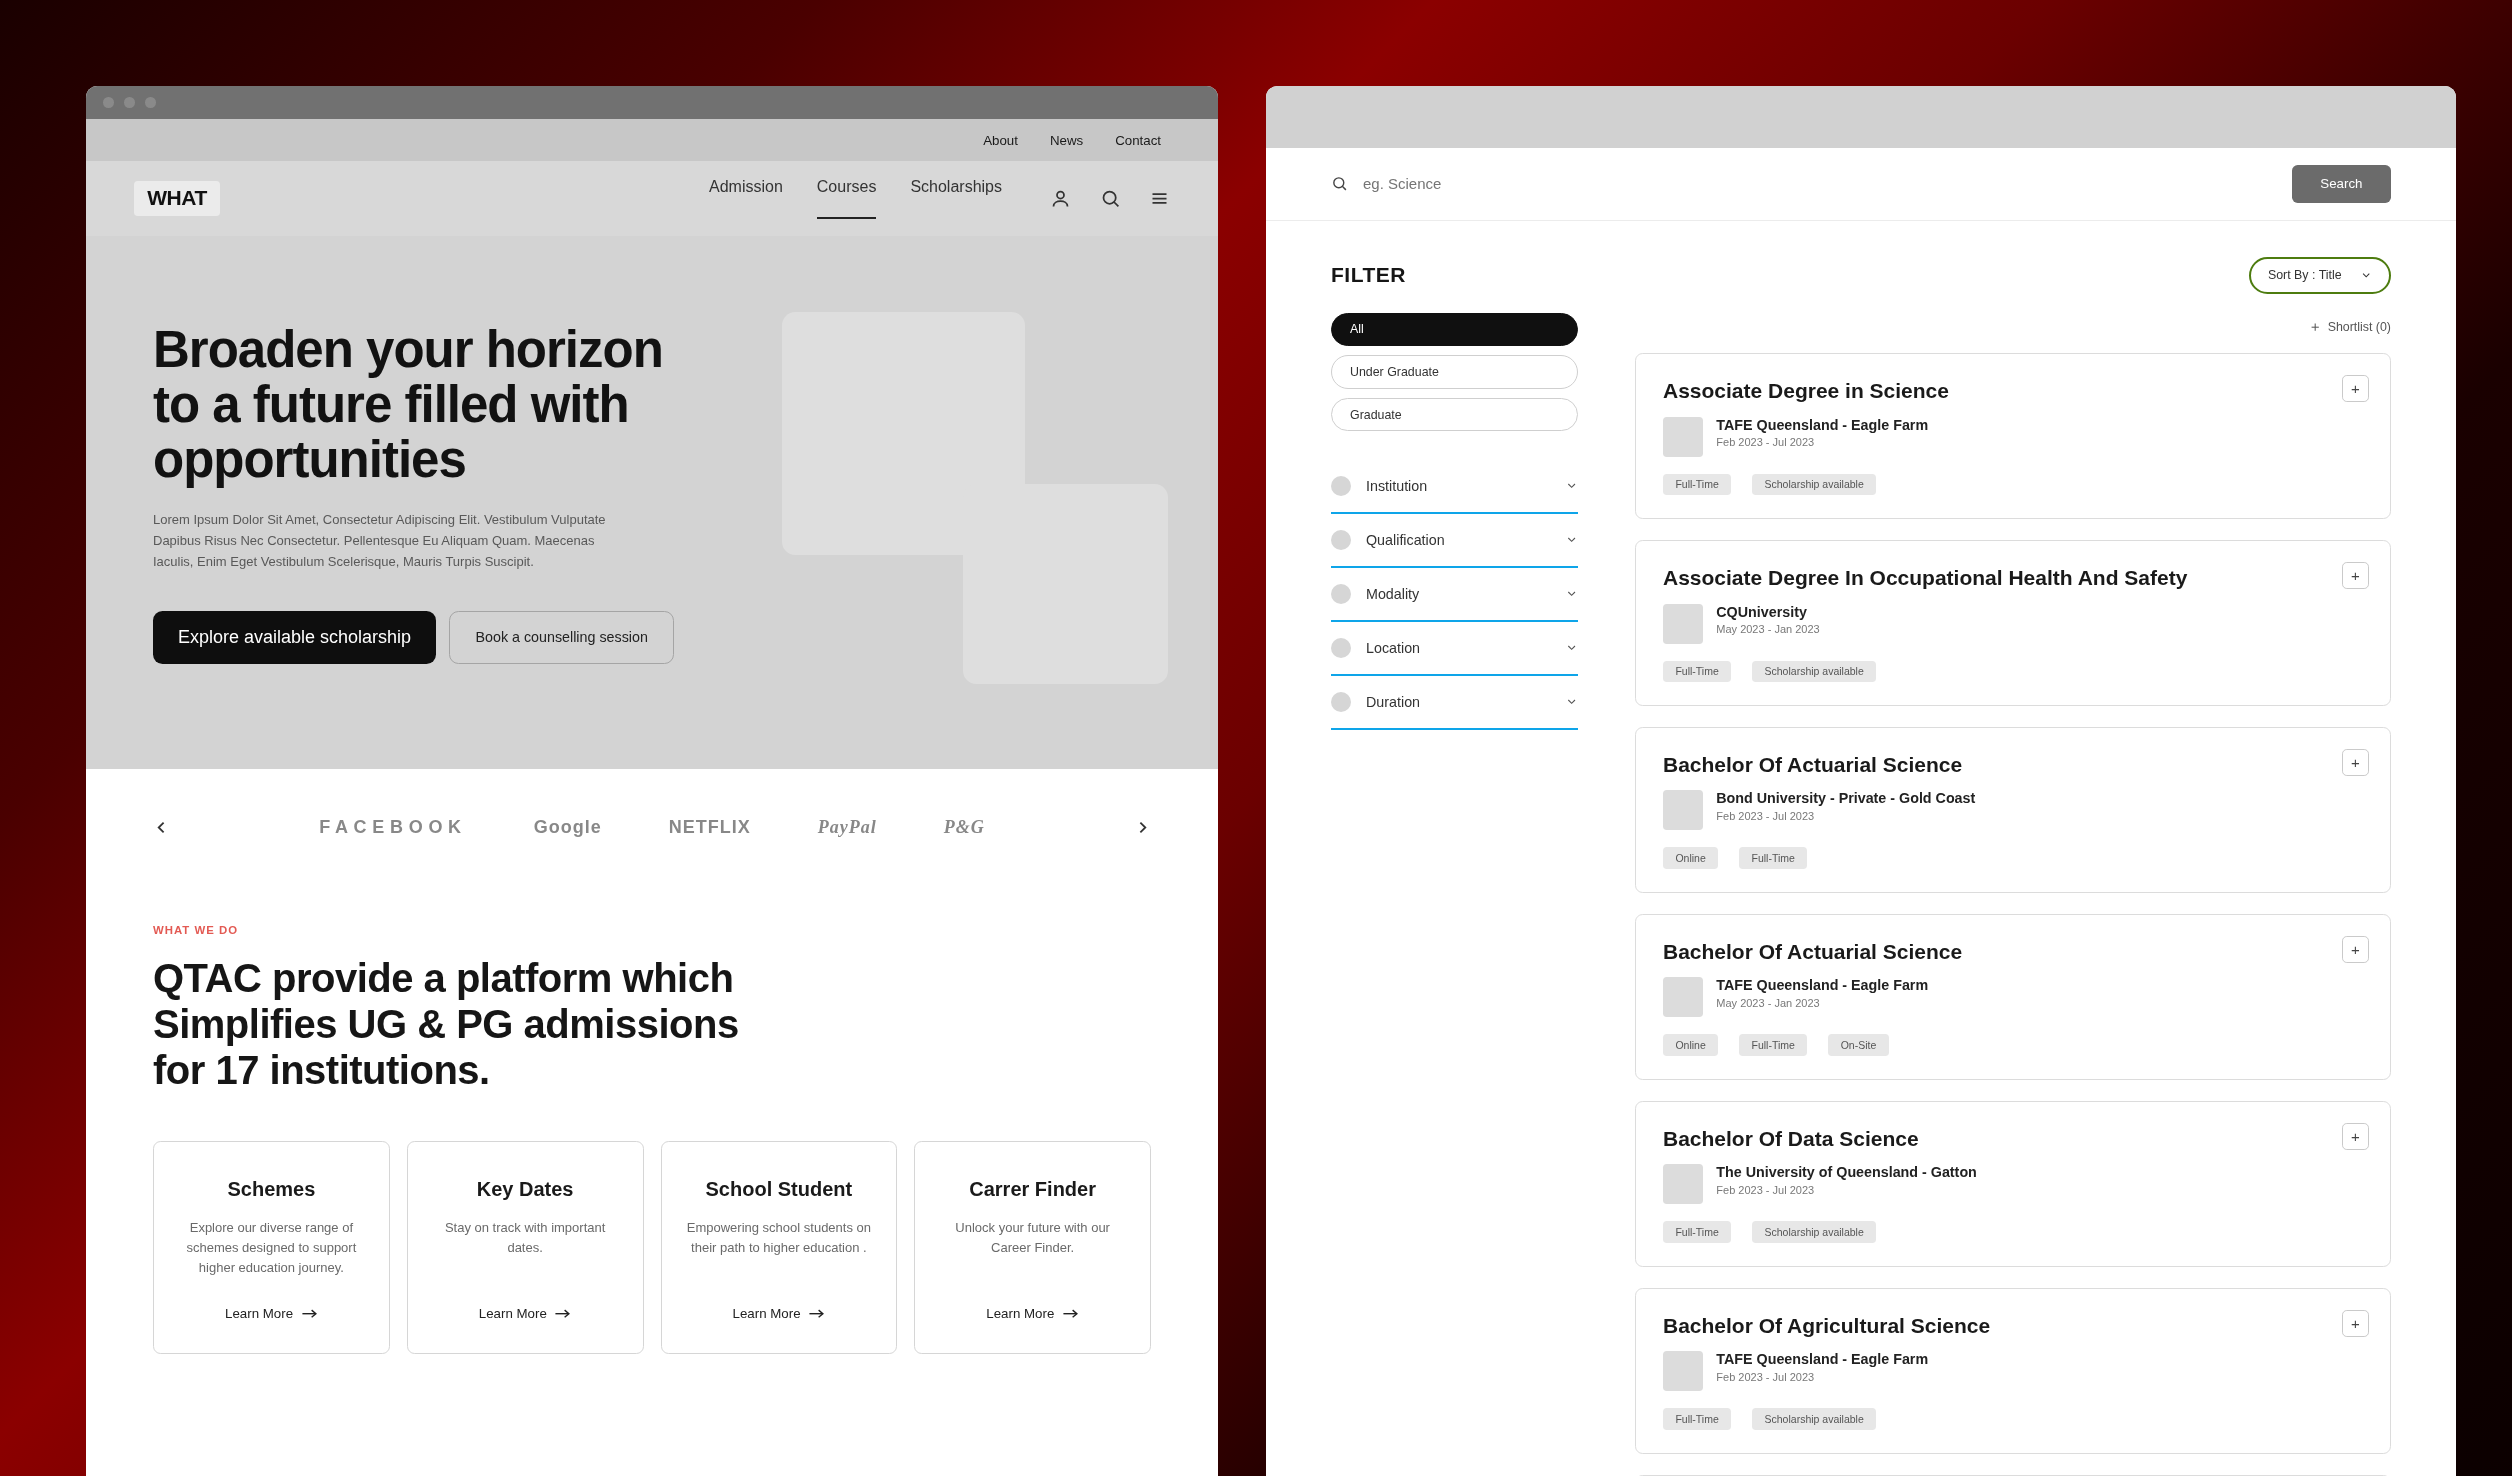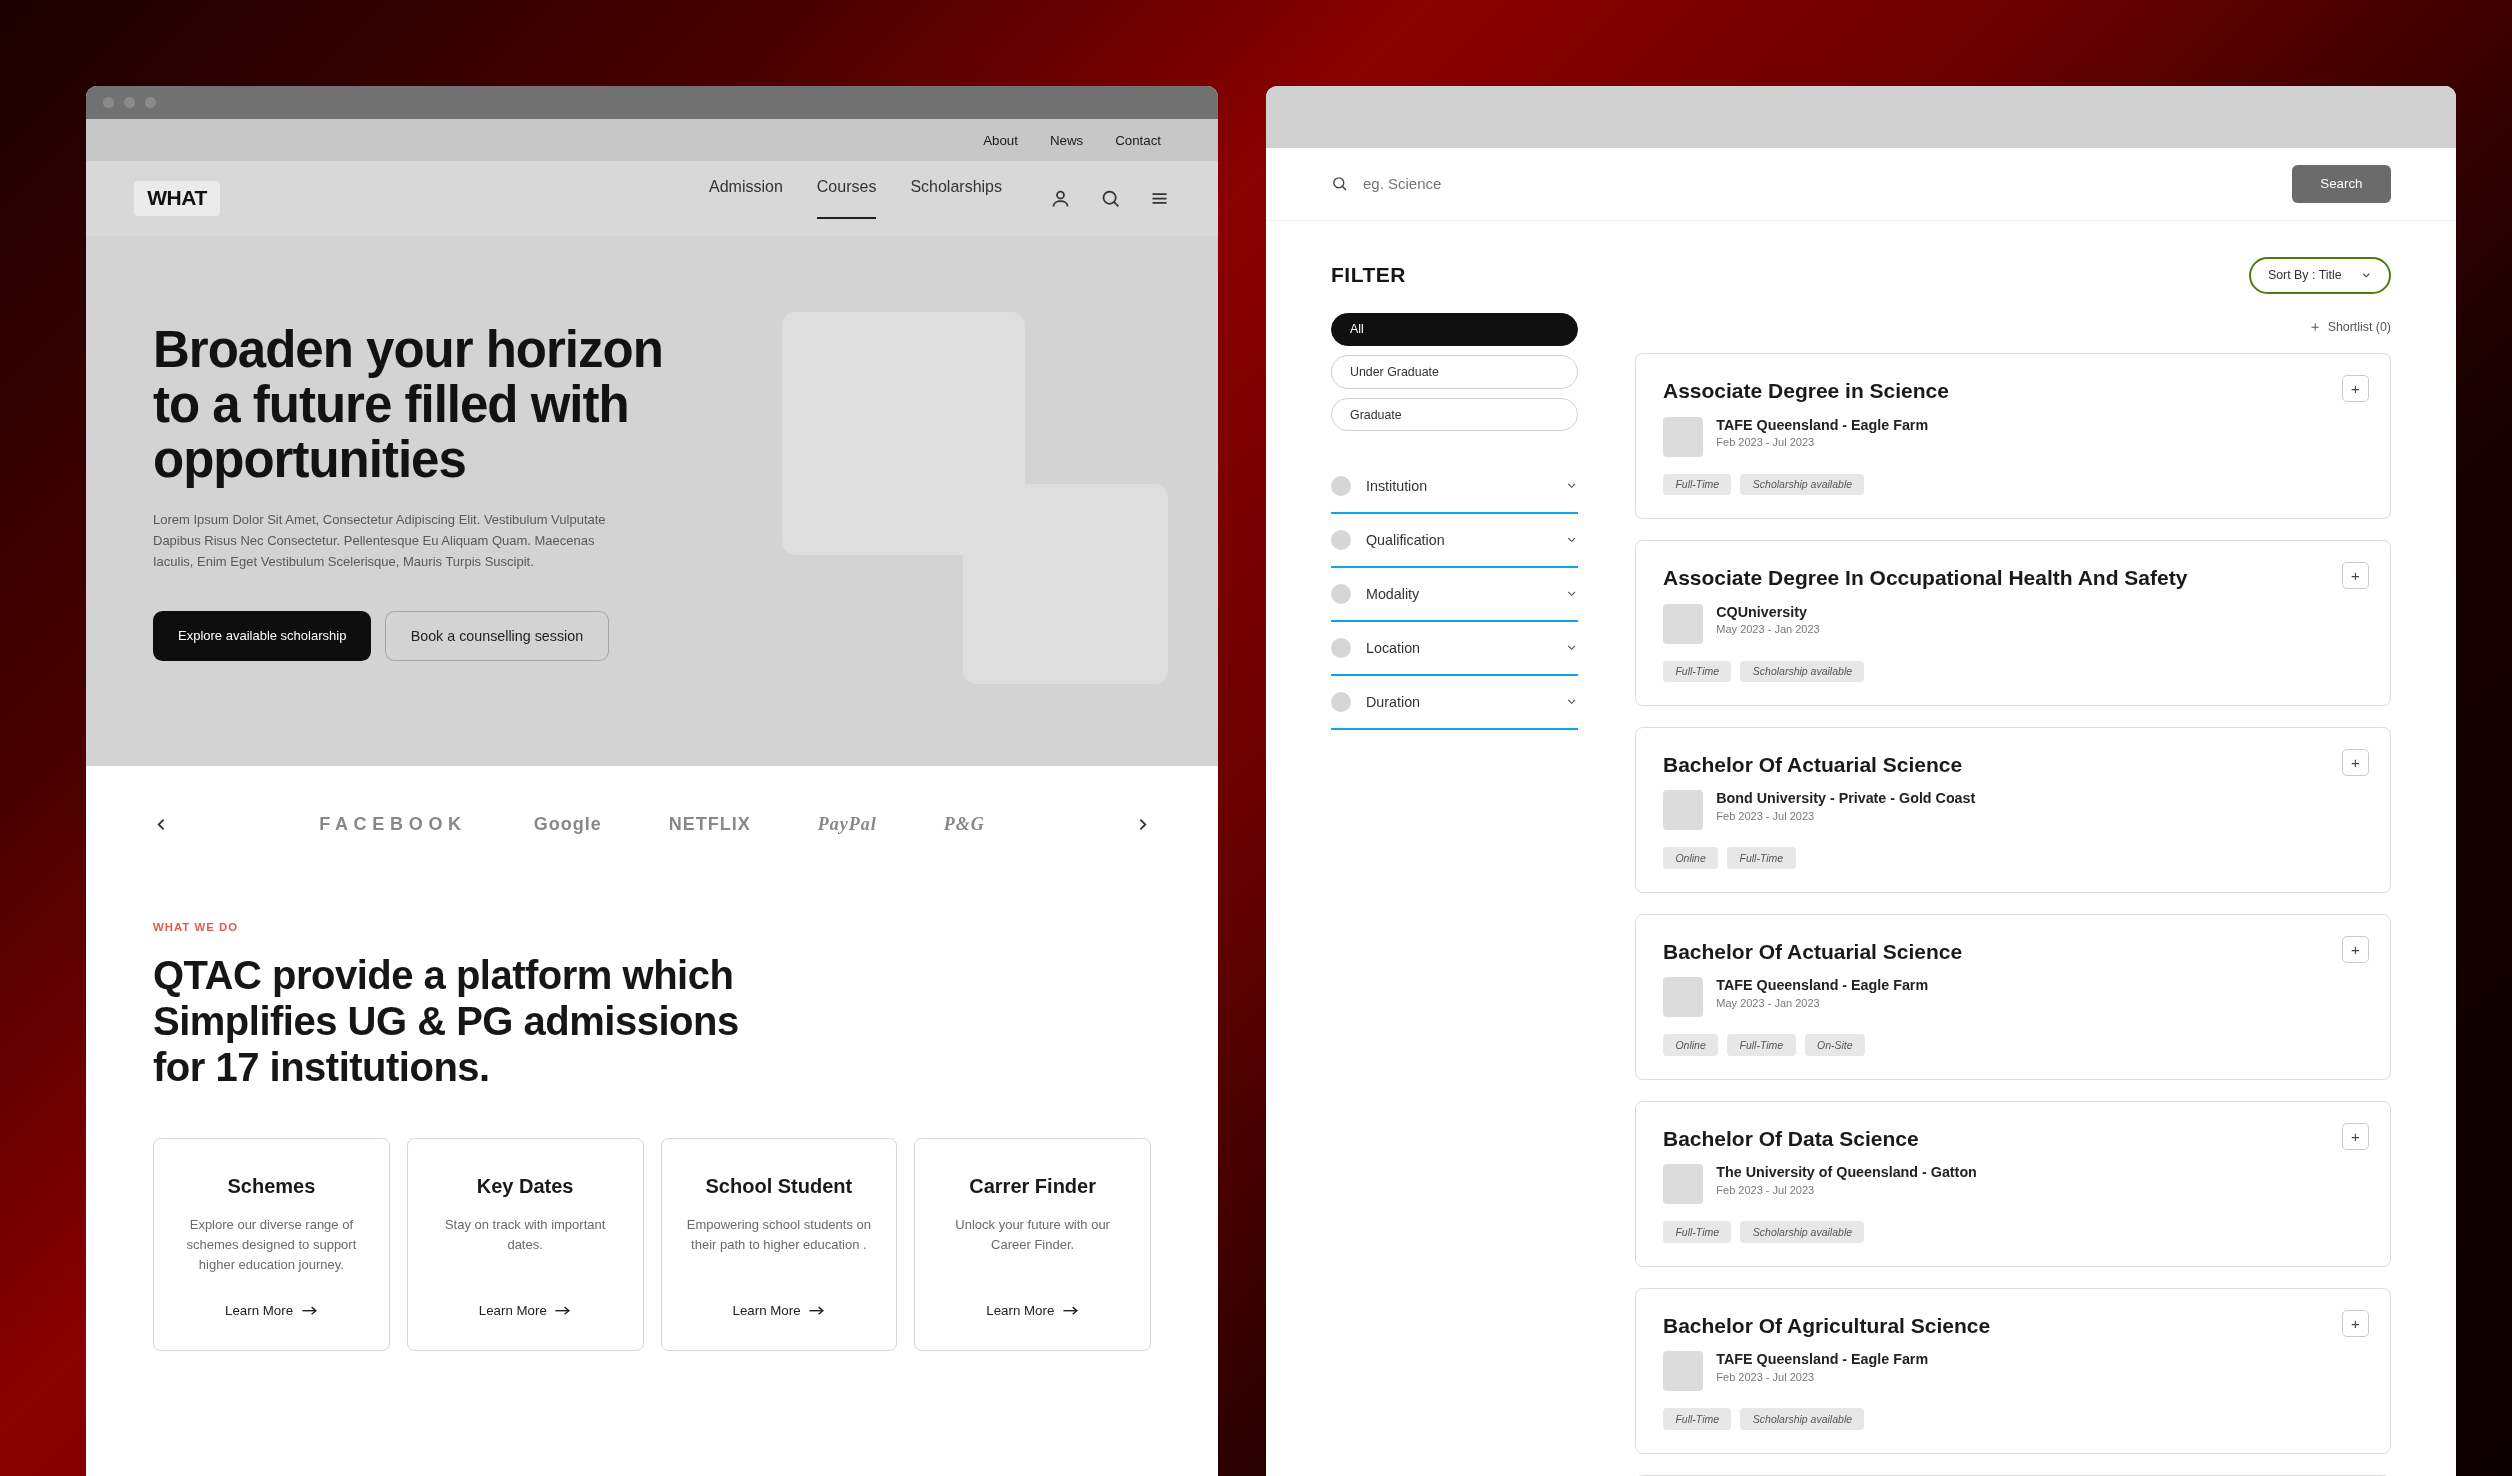--- a/index.html
+++ b/index.html
@@ -35,21 +35,21 @@
 .nav-links { display: flex; gap: 34px; margin-right: 48px; }
 .nav-links span { font-size: 16px; color: #333; padding-bottom: 21px; cursor: pointer; }
 .nav-links span.active { border-bottom: 2.9px solid #222; font-weight: 500; }
 .nav-icons { display: flex; gap: 28.5px; align-items: center; }
 .nav-icons svg { width: 21px; height: 21px; stroke: #333; fill: none; stroke-width: 2; cursor: pointer; }
 
 .hero { background: #d3d3d3; padding: 86px 67px 105px; display: flex; gap: 57px; position: relative; }
 .hero-text h1 { font-size: 51px; font-weight: 700; line-height: 1.08; color: #121212; letter-spacing: -1px; margin-bottom: 23px; max-width: 609px; }
 .hero-text p { font-size: 13px; color: #595959; line-height: 1.6; max-width: 476px; margin-bottom: 38px; }
 .hero-ctas { display: flex; gap: 13.3px; }
-.btn-primary { background: #0e0e0e; color: #fff; border: none; padding: 16px 25px; border-radius: 9.5px; font-size: 13px; cursor: pointer; text-align: center; }
+.btn-primary { background: #0e0e0e; color: #fff; border: none; padding: 16px 25px; border-radius: 9.5px; font-size: 18px; cursor: pointer; text-align: center; }
 .btn-secondary { background: transparent; border: 1px solid #a5a5a5; color: #222; padding: 16px 25px; border-radius: 9.5px; font-size: 14.3px; cursor: pointer; }
 .hero-images { position: relative; width: 409px; }
 .hero-img-1 { position: absolute; top: -9.5px; left: 9.5px; width: 243px; height: 243px; background: #dedede; border-radius: 13.3px; }
 .hero-img-2 { position: absolute; top: 162px; left: 190px; width: 205px; height: 200px; background: #dedede; border-radius: 13.3px; }
 
 .logos-row { background: #fff; padding: 48px 67px; display: flex; align-items: center; justify-content: space-between; }
 .logos-row svg.arrow { width: 17px; height: 17px; stroke: #333; stroke-width: 2.5; fill: none; cursor: pointer; }
 .logos { display: flex; gap: 67px; align-items: center; }
 .logos span { color: #888; font-weight: 700; font-size: 18px; letter-spacing: 1px; }
 .logos span.serif { font-style: italic; font-family: Georgia, serif; }
@@ -91,21 +91,21 @@
 .shortlist-row { display: flex; justify-content: flex-end; align-items: center; gap: 6.7px; margin-bottom: 19px; margin-top: 7.6px; font-size: 12.4px; color: #555; cursor: pointer; }
 .shortlist-row svg { width: 12.4px; height: 12.4px; stroke: #555; stroke-width: 2; fill: none; }
 
 .course { border: 1px solid #dcdcdc; border-radius: 7.6px; padding: 25px 27px 23px; margin-bottom: 21px; position: relative; }
 .course h3 { font-size: 21px; font-weight: 700; color: #1a1a1a; margin-bottom: 13.3px; }
 .course-meta { display: flex; gap: 13.3px; align-items: flex-start; margin-bottom: 17px; }
 .course-thumb { width: 40px; height: 40px; background: #dcdcdc; border-radius: 3.8px; flex-shrink: 0; }
 .course-info { display: flex; flex-direction: column; gap: 3.8px; }
 .course-inst { font-size: 14.3px; font-weight: 600; color: #222; }
 .course-dates { font-size: 11px; color: #787878; }
-.tags { display: flex; gap: 9px; font-style: italic; }
+.tags { display: flex; gap: 21px; }
 .tag { background: #e7e7e7; color: #555; font-size: 10.5px; padding: 4.8px 12.4px; border-radius: 3.8px; }
 .plus-btn { position: absolute; top: 21px; right: 21px; width: 27px; height: 27px; border: 1px solid #cacaca; border-radius: 4.8px; display: flex; align-items: center; justify-content: center; font-size: 15px; color: #444; cursor: pointer; background: #fff; }
 </style>
 </head>
 <body>
 
 <div class="panel panel-left">
   <div class="win-chrome">
     <div class="win-dot"></div>
     <div class="win-dot"></div>

